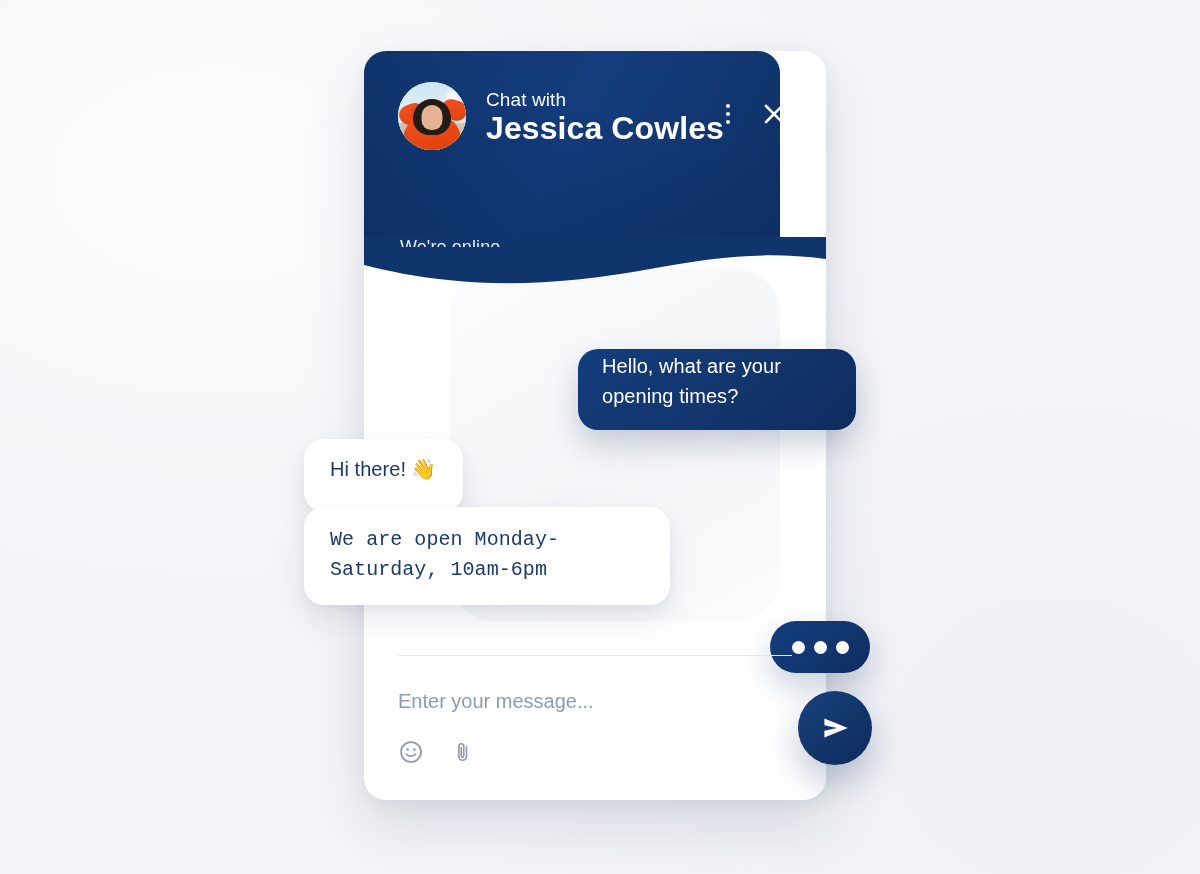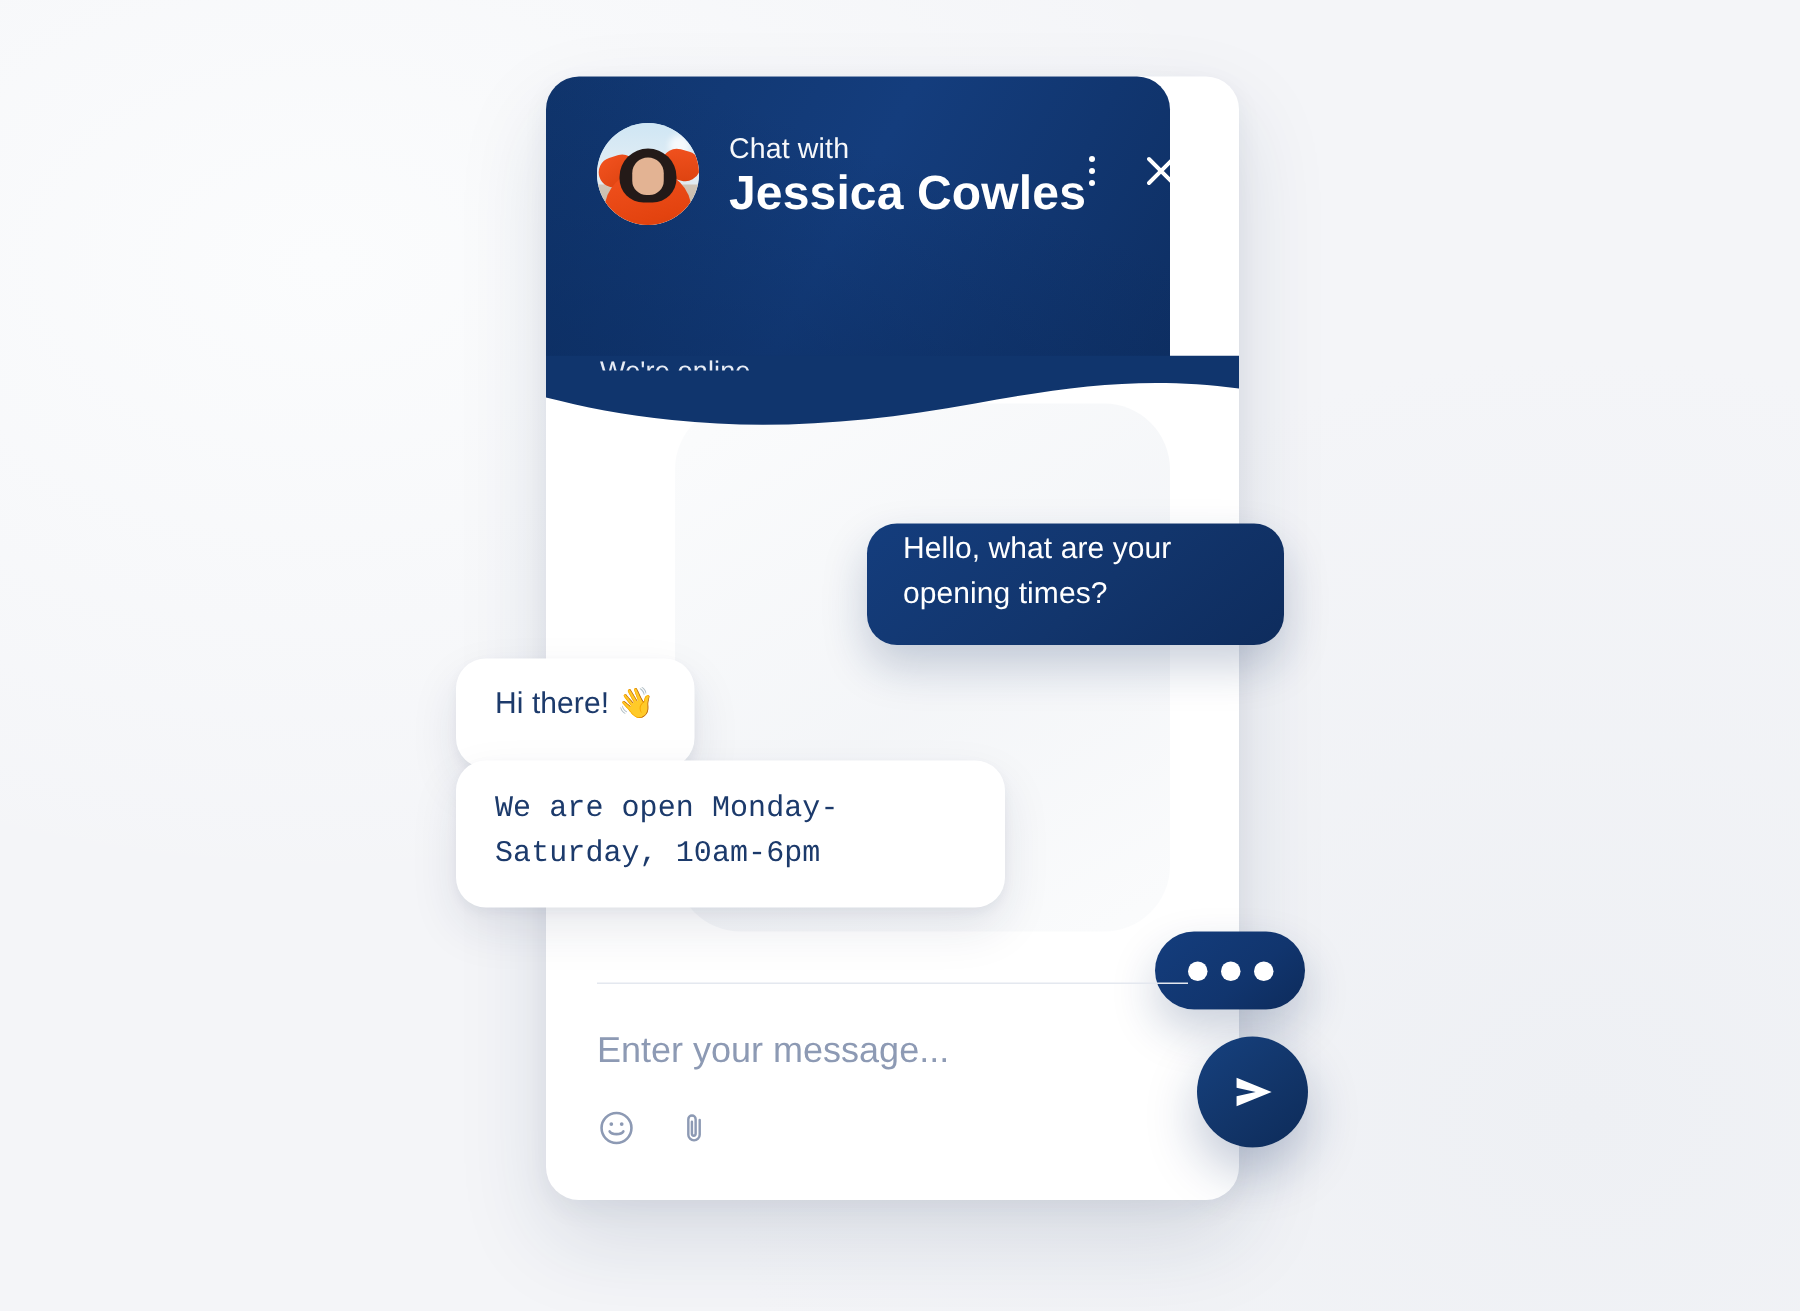--- a/index.html
+++ b/index.html
@@ -306,21 +306,21 @@
   }
   .composer-input {
     position: absolute;
     left: 34px;
     top: 36px;
     width: 350px;
     border: none;
     outline: none;
     background: transparent;
     font-family: "Liberation Sans", sans-serif;
-    font-size: 24px;
+    font-size: 20px;
     line-height: 28px;
     color: #1c3a6b;
   }
   .composer-input::placeholder { color: #8d9ab4; }
 
   .composer-tools {
     position: absolute;
     left: 34px;
     top: 88px;
     display: flex;

